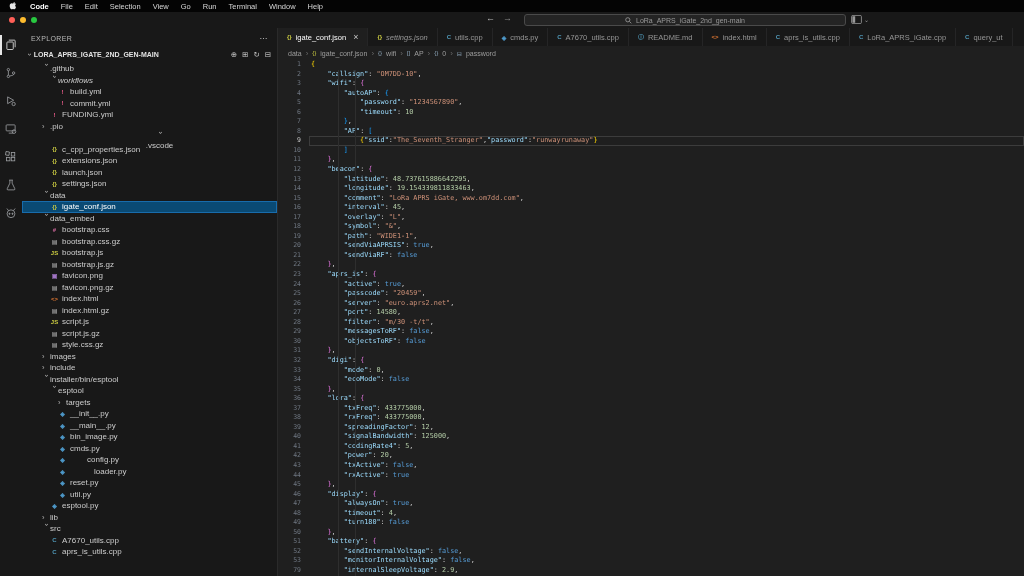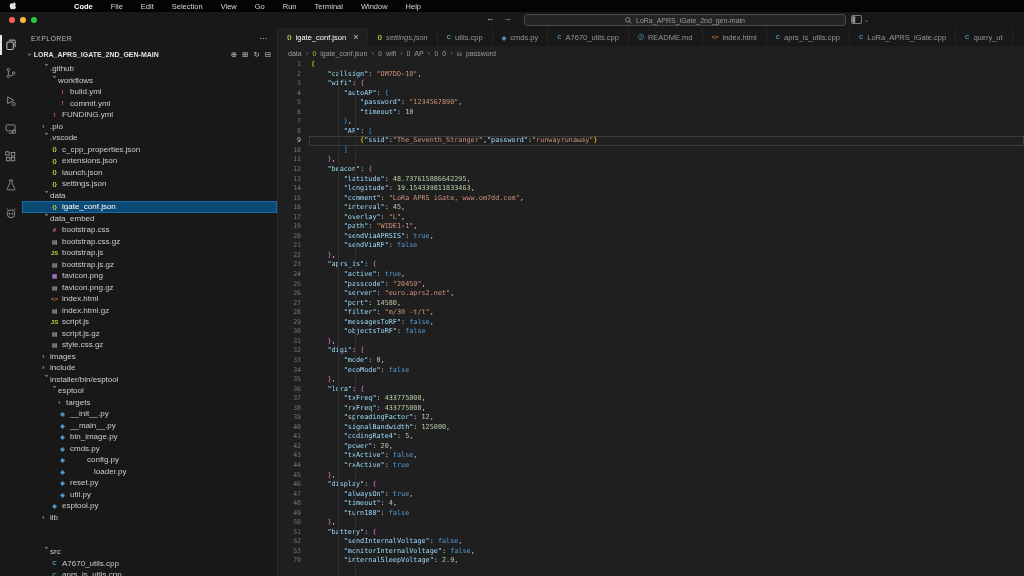--- a/index.html
+++ b/index.html
@@ -104,21 +104,21 @@
 </style>
 </head>
 <body>
 
 <div class="menubar">
   <span class="apple">
     <svg width="8" height="9" viewBox="0 0 10 12">
         <path fill="#e6e6e6" d="M7.1 0c.1.8-.2 1.5-.7 2.1-.5.6-1.2 1-1.9.9-.1-.7.3-1.5.7-2C5.7.5 6.5.1 7.1 0zM9.4 9.1c-.3.8-.5 1.1-.9 1.8-.6.9-1.4 2-2.4 2-.9 0-1.1-.6-2.3-.6s-1.5.6-2.3.6c-1 0-1.7-1-2.3-1.9C-2.1 8.5-2.3 5.3-.9 3.6c.7-.9 1.8-1.4 2.8-1.4 1 0 1.7.6 2.5.6.8 0 1.3-.6 2.5-.6.9 0 1.8.5 2.5 1.3-2.2 1.2-1.8 4.3 0 5.6z" transform="translate(2 0) scale(.75)"></path>
       </svg>
   </span>
-  <span class="mi-slot" style="display: flex; gap: 18px; margin-left: 44px;">
+  <span class="mi-slot" style="display: flex; gap: 12px;">
       <span class="mi first">Code</span>
       <span class="mi">File</span>
       <span class="mi">Edit</span>
       <span class="mi">Selection</span>
       <span class="mi">View</span>
       <span class="mi">Go</span>
       <span class="mi">Run</span>
       <span class="mi">Terminal</span>
       <span class="mi">Window</span>
       <span class="mi">Help</span>
@@ -217,41 +217,41 @@
           <span>⊞</span>
           <span>↻</span>
           <span>⊟</span>
         </span>
     </div>
     <div class="tree" id="tree">
         <div class="trow" style="padding-left: 20px;">
           <span class="chev open">›</span>
           <span class="lbl">.github</span>
         </div>
-        <div class="trow" style="padding-left: 28px;">
+        <div class="trow" style="padding-left: 28px; font-style: italic;">
           <span class="chev open">›</span>
           <span class="lbl">workflows</span>
         </div>
         <div class="trow" style="padding-left: 36px;">
           <span class="fic ic-yml">!</span>
           <span class="lbl">build.yml</span>
         </div>
         <div class="trow" style="padding-left: 36px;">
           <span class="fic ic-yml">!</span>
           <span class="lbl">commit.yml</span>
         </div>
         <div class="trow" style="padding-left: 28px;">
           <span class="fic ic-yml">!</span>
           <span class="lbl">FUNDING.yml</span>
         </div>
         <div class="trow" style="padding-left: 20px;">
           <span class="chev">›</span>
           <span class="lbl">.pio</span>
         </div>
-        <div class="trow" style="padding-left: 20px;">
+        <div class="trow" style="padding-left: 20px; flex-direction: column;">
           <span class="chev open">›</span>
           <span class="lbl">.vscode</span>
         </div>
         <div class="trow" style="padding-left: 28px;">
           <span class="fic ic-json">{}</span>
           <span class="lbl">c_cpp_properties.json</span>
         </div>
         <div class="trow" style="padding-left: 28px;">
           <span class="fic ic-json">{}</span>
           <span class="lbl">extensions.json</span>
@@ -373,21 +373,21 @@
           <span class="lbl">util.py</span>
         </div>
         <div class="trow" style="padding-left: 28px;">
           <span class="fic ic-py">◈</span>
           <span class="lbl">esptool.py</span>
         </div>
         <div class="trow" style="padding-left: 20px;">
           <span class="chev">›</span>
           <span class="lbl">lib</span>
         </div>
-        <div class="trow" style="padding-left: 20px; margin-top: 23px;">
+        <div class="trow" style="padding-left: 20px;">
           <span class="chev open">›</span>
           <span class="lbl">src</span>
         </div>
         <div class="trow" style="padding-left: 28px;">
           <span class="fic ic-cpp">C</span>
           <span class="lbl">A7670_utils.cpp</span>
         </div>
         <div class="trow" style="padding-left: 28px;">
           <span class="fic ic-cpp">C</span>
           <span class="lbl">aprs_is_utils.cpp</span>
@@ -523,20 +523,24 @@
           </div>
           <div class="cl">
             <span class="g">16</span>
             <span class="body"><span class="w">        </span><span class="k">"interval"</span><span class="w">: </span><span class="n">45</span><span class="w">,</span></span>
           </div>
           <div class="cl">
             <span class="g">17</span>
             <span class="body"><span class="w">        </span><span class="k">"overlay"</span><span class="w">: </span><span class="s">"L"</span><span class="w">,</span></span>
           </div>
           <div class="cl">
+            <span class="g">18</span>
+            <span class="body"><span class="w">        </span><span class="k">"symbol"</span><span class="w">: </span><span class="s">"&amp;"</span><span class="w">,</span></span>
+          </div>
+          <div class="cl">
             <span class="g">19</span>
             <span class="body"><span class="w">        </span><span class="k">"path"</span><span class="w">: </span><span class="s">"WIDE1-1"</span><span class="w">,</span></span>
           </div>
           <div class="cl">
             <span class="g">20</span>
             <span class="body"><span class="w">        </span><span class="k">"sendViaAPRSIS"</span><span class="w">: </span><span class="b">true</span><span class="w">,</span></span>
           </div>
           <div class="cl">
             <span class="g">21</span>
             <span class="body"><span class="w">        </span><span class="k">"sendViaRF"</span><span class="w">: </span><span class="b">false</span></span>

